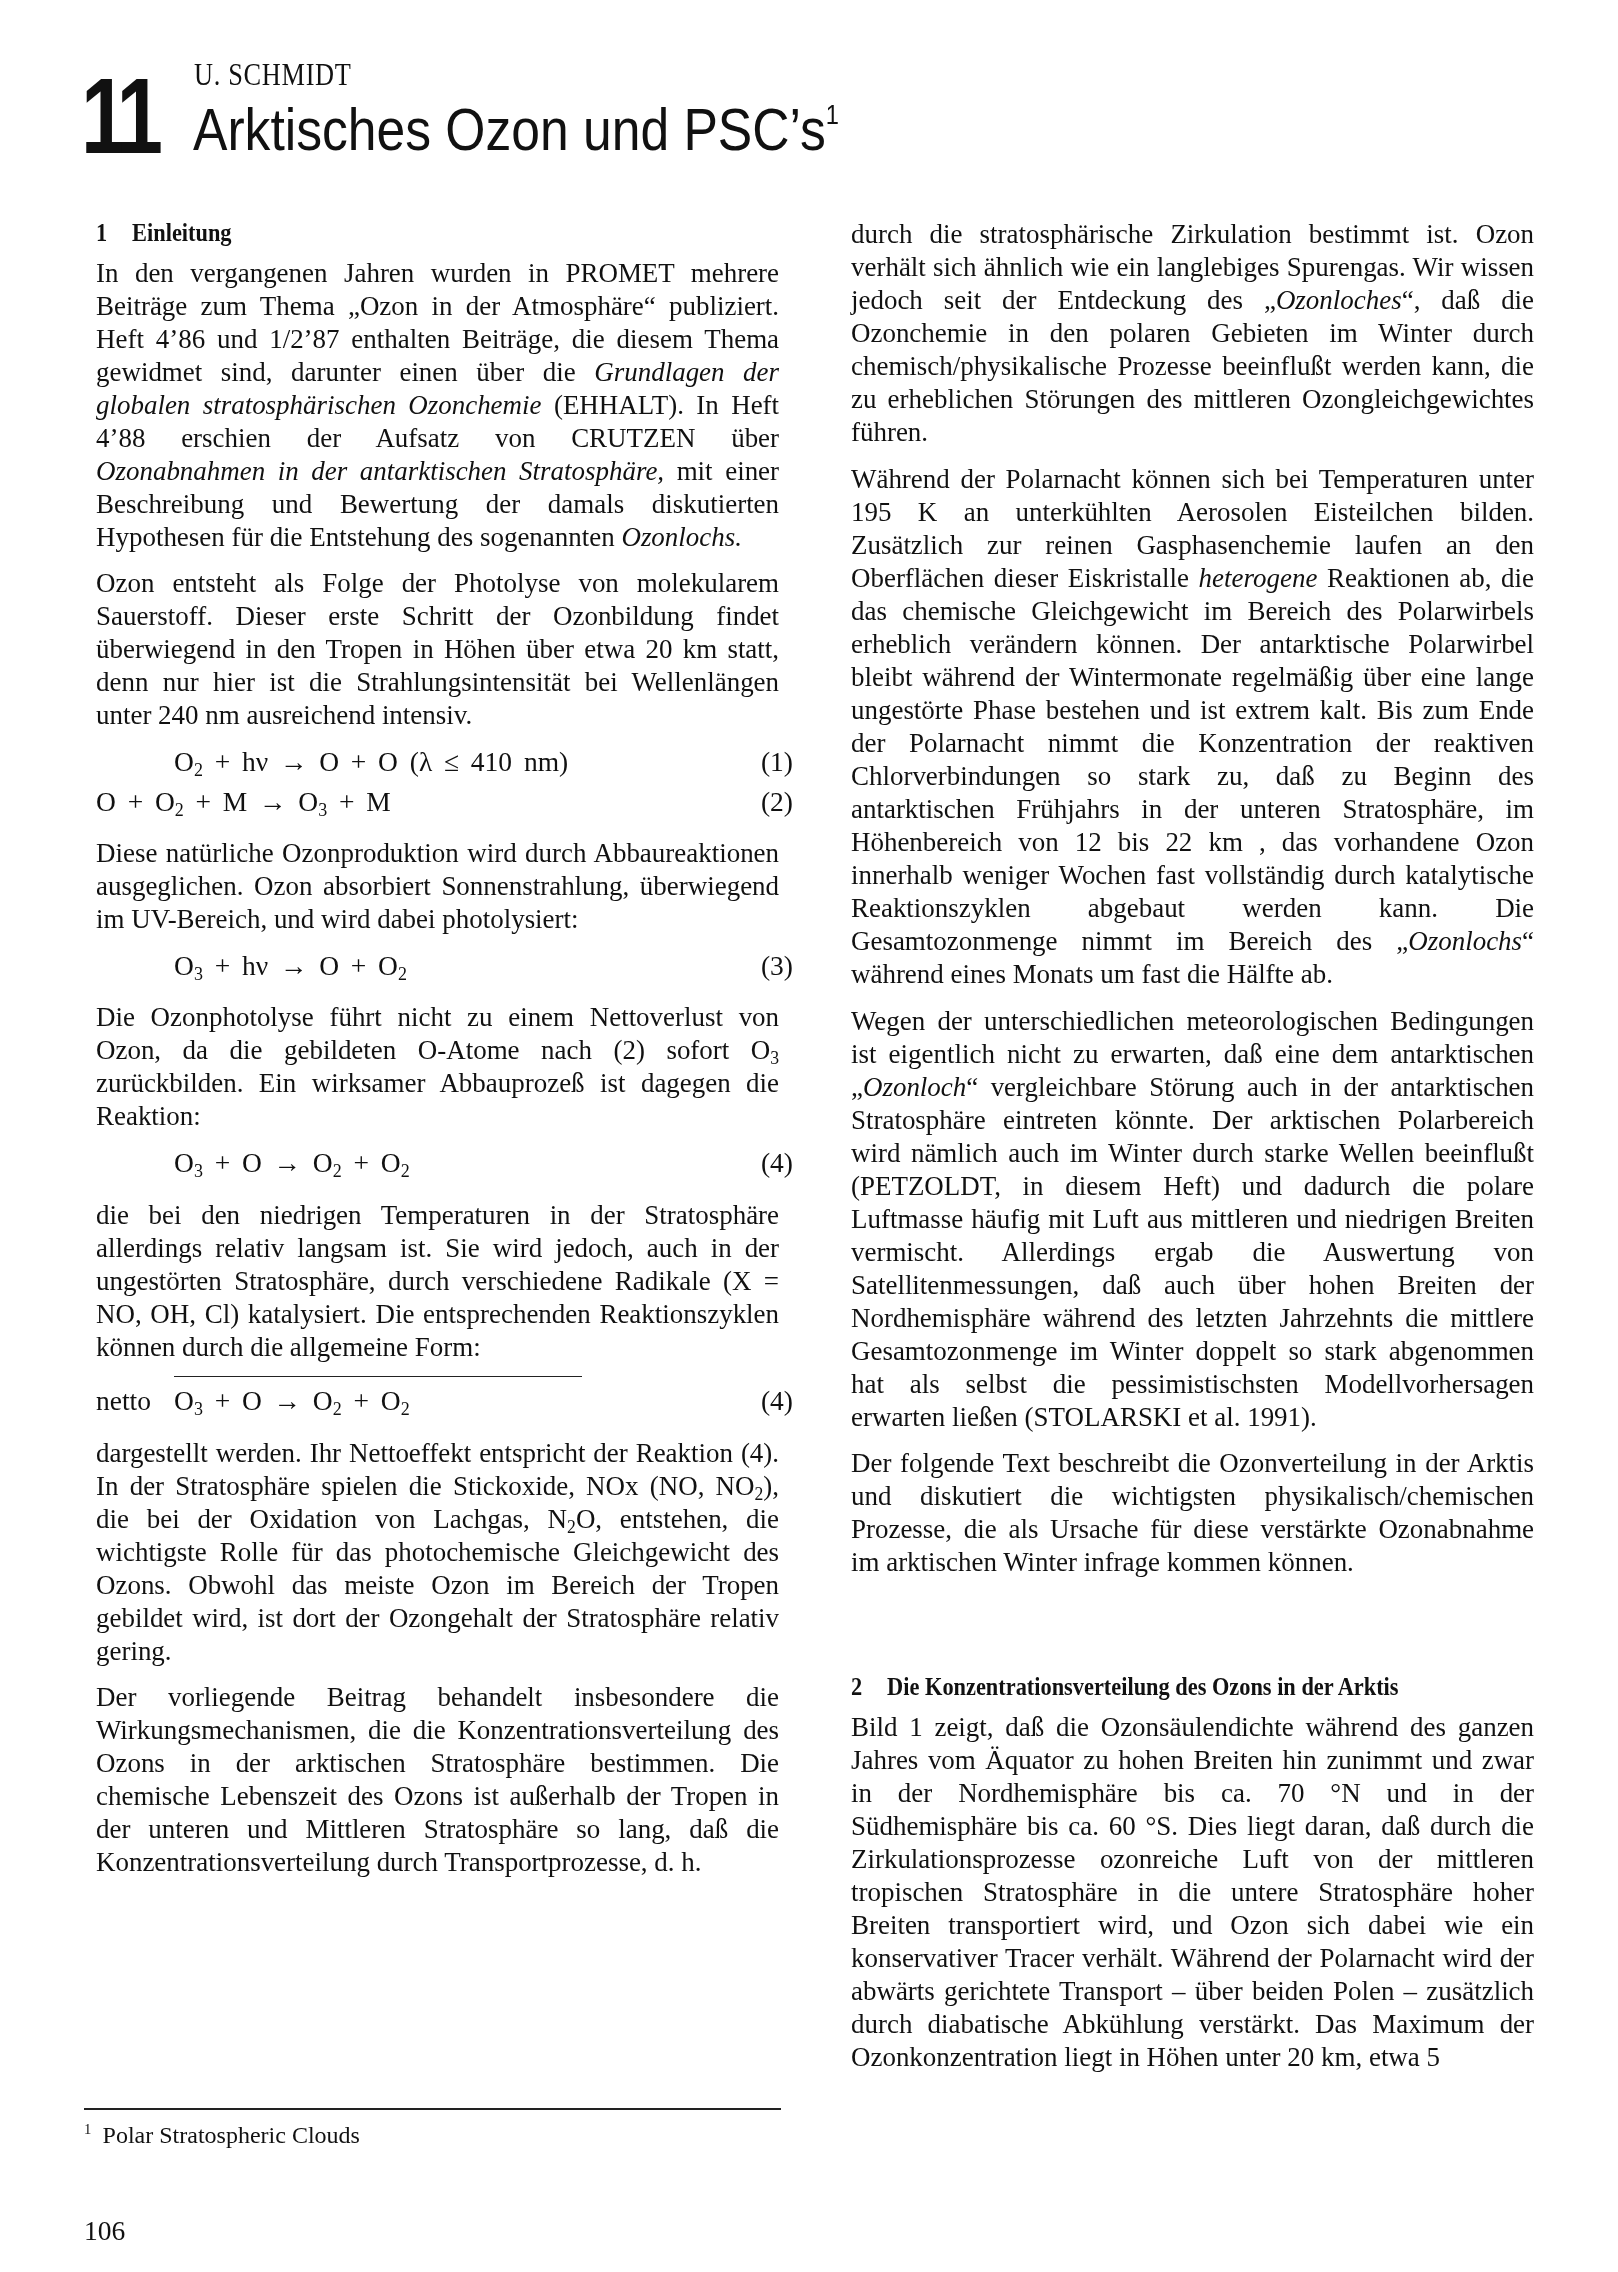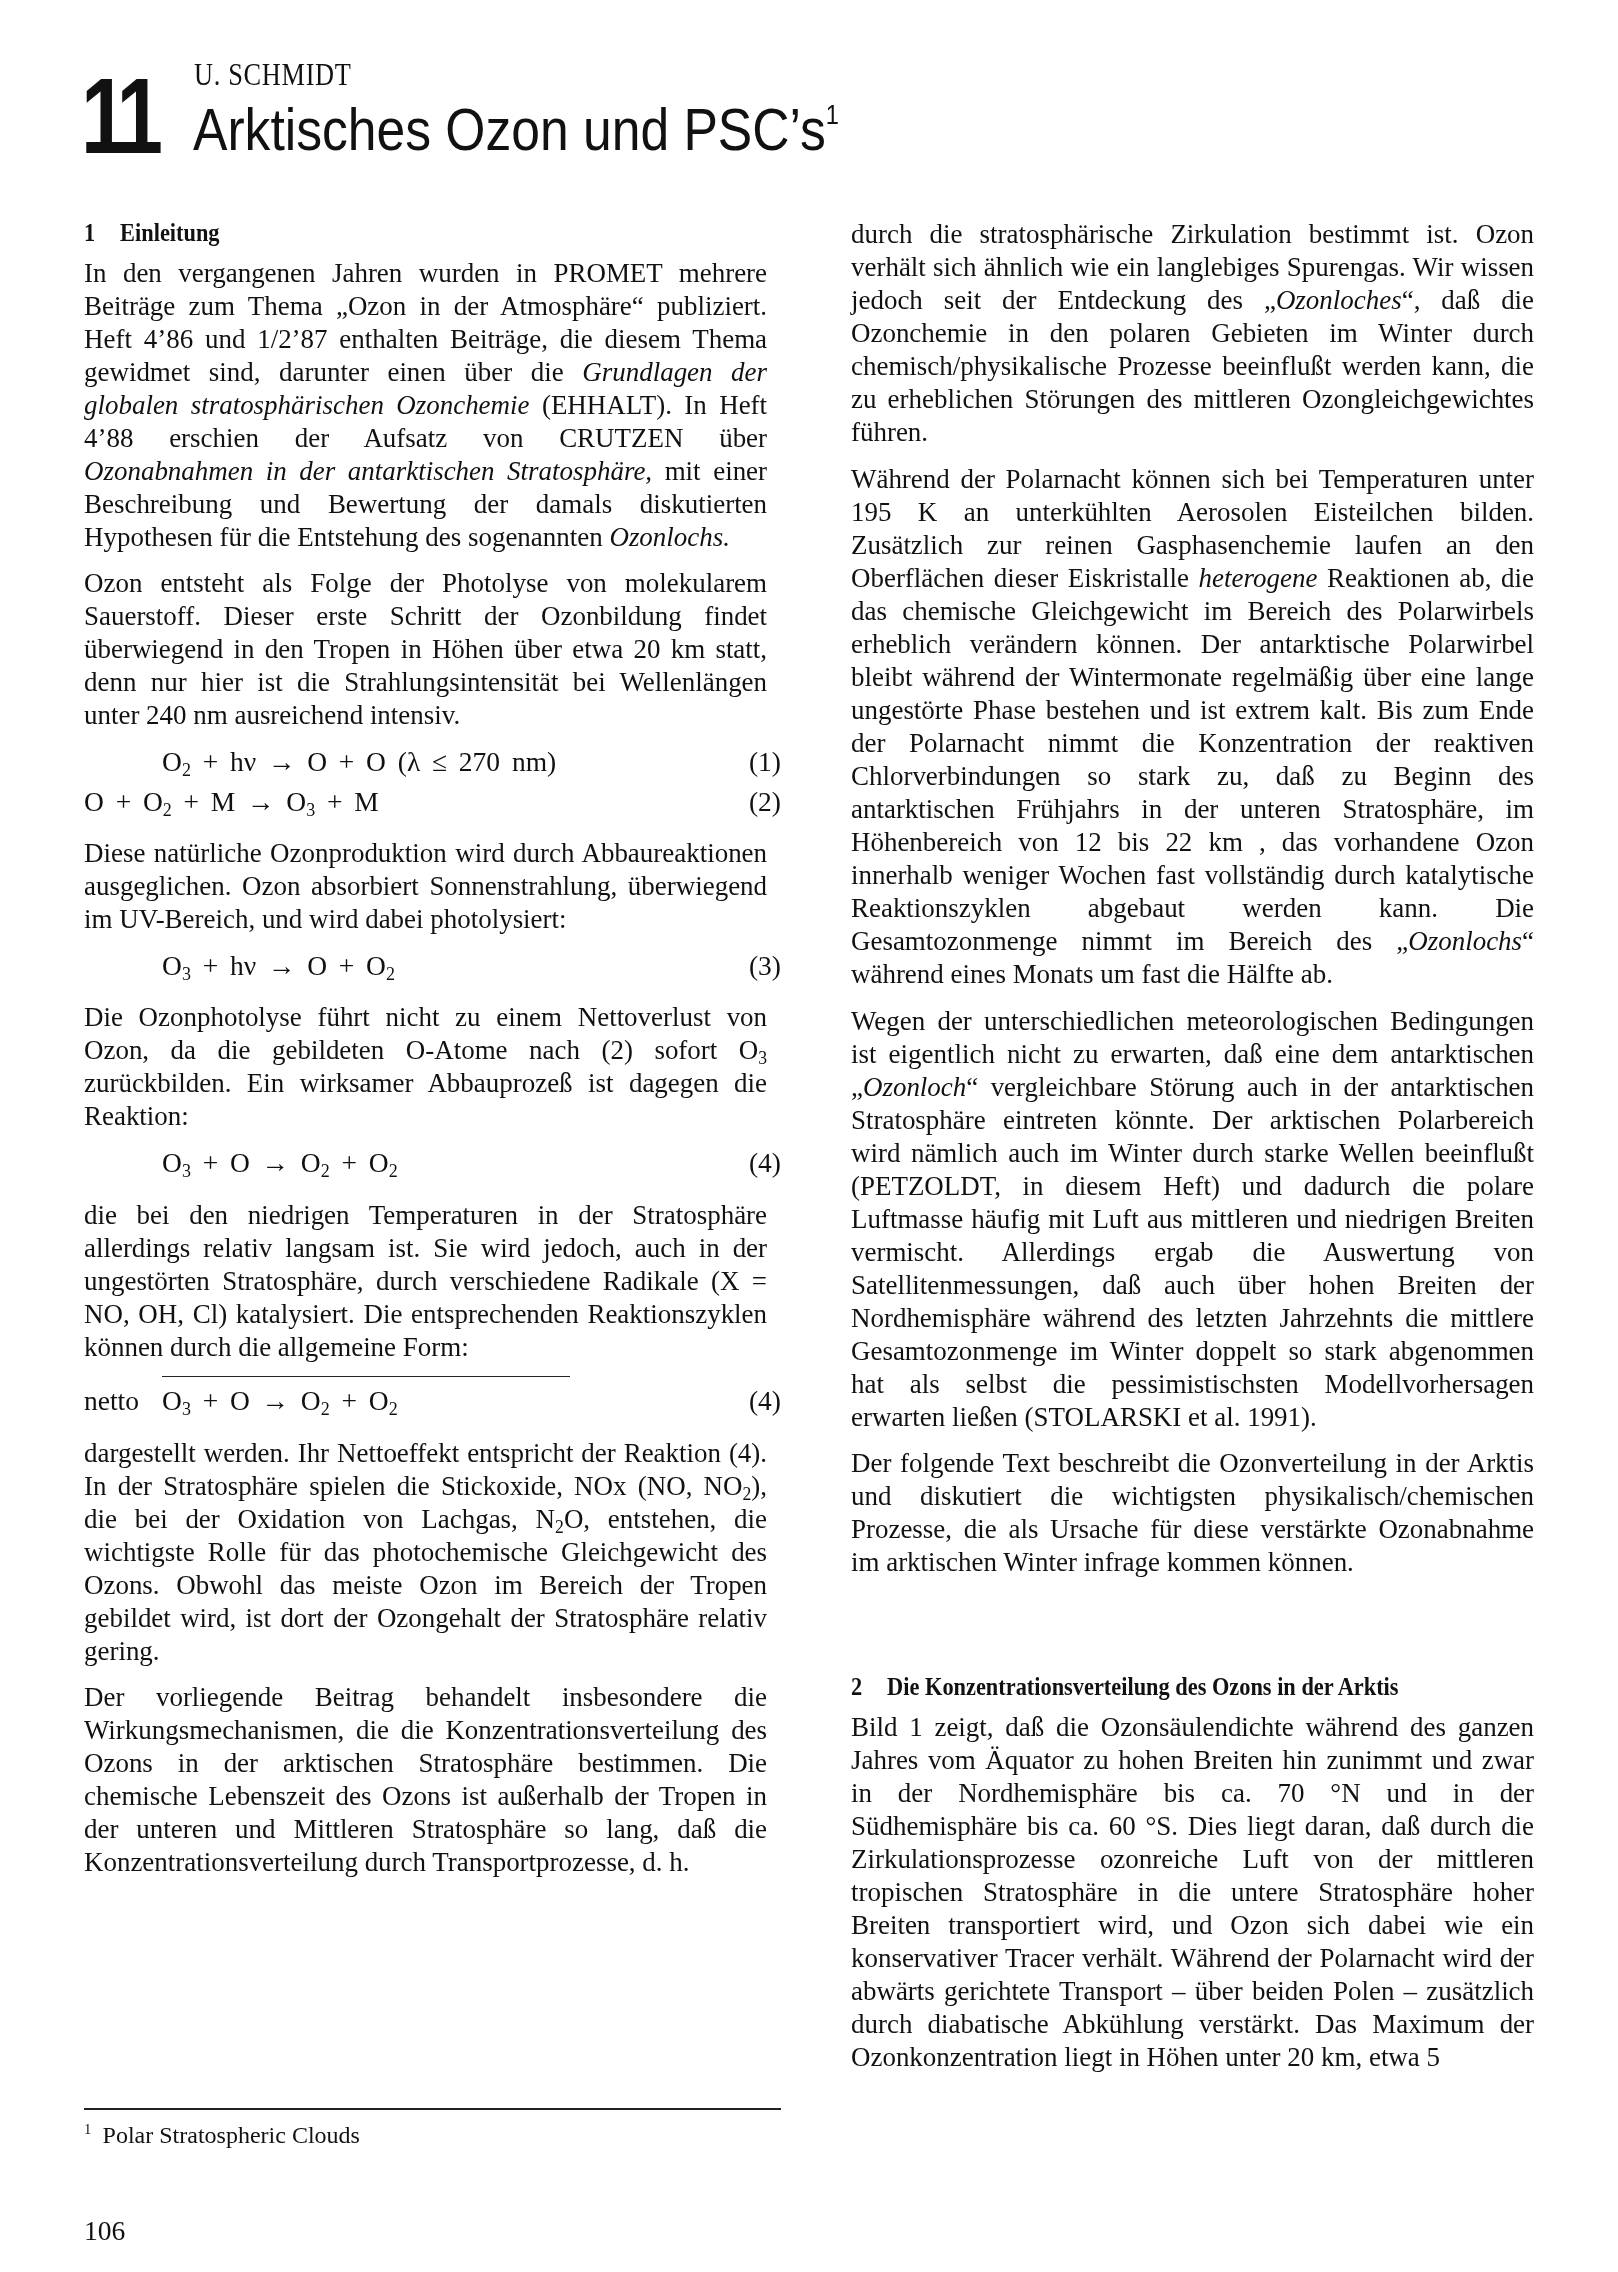--- a/index.html
+++ b/index.html
@@ -21,21 +21,21 @@
     transform: scaleX(0.85); transform-origin: left top;
   }
   .title {
     position: absolute; left: 193px; top: 95px;
     font-family: "Liberation Sans", sans-serif; font-size: 60px;
     transform: scaleX(0.86); transform-origin: left top; white-space: nowrap;
   }
   .title sup { font-size: 27.5px; position: relative; top: -4.9px; }
 
   .col { position: absolute; top: 217px; font-size: 27.5px; line-height: 33px; }
-  .col-left { left: 84px; width: 697px; }
+  .col-left { left: 96px; width: 697px; }
   .col-right { left: 851px; width: 697px; }
   .col p {
     margin: 0 0 13.8px 0; text-align: justify; hyphens: auto;
     transform: scaleX(0.98); transform-origin: left top;
   }
   .heading {
     font-weight: bold; font-size: 26px; line-height: 32px; margin: 0 0 6.5px 0;
     transform: scaleX(0.86); transform-origin: left top; white-space: nowrap;
   }
   .heading .num { display: inline-block; width: 42px; }
@@ -66,21 +66,21 @@
 
 <div class="col col-left">
   <div class="heading">
     <span class="num">1</span><span>Einleitung</span>
   </div>
   <p><span>In den vergangenen Jahren wurden in PROMET mehrere Beiträge zum Thema „Ozon in der Atmosphäre“ publiziert. Heft 4’86 und 1/2’87 enthalten Beiträge, die diesem Thema gewidmet sind, darunter einen über die </span><i>Grundlagen der globalen stratosphärischen Ozonchemie</i><span> (EHHALT). In Heft 4’88 erschien der Aufsatz von CRUTZEN über </span><i>Ozonabnahmen in der antarktischen Stratosphäre,</i><span> mit einer Beschreibung und Bewertung der damals diskutierten Hypothesen für die Entstehung des sogenannten </span><i>Ozonlochs.</i></p>
   <p><span>Ozon entsteht als Folge der Photolyse von molekularem Sauerstoff. Dieser erste Schritt der Ozonbildung findet überwiegend in den Tropen in Höhen über etwa 20 km statt, denn nur hier ist die Strahlungsintensität bei Wellenlängen unter 240 nm ausreichend intensiv.</span></p>
 
   <div class="eq-block">
     <div class="eq">
-      <span class="body"><span>O</span><sub>2</sub><span> + hν → O + O (λ ≤ 270 nm)</span></span>
+      <span class="body"><span>O</span><sub>2</sub><span> + hν → O + O (λ ≤ 410 nm)</span></span>
       <span class="eqno">(1)</span>
     </div>
     <div class="eq">
       <span class="body flush"><span>O + O</span><sub>2</sub><span> + M → O</span><sub>3</sub><span> + M</span></span>
       <span class="eqno">(2)</span>
     </div>
   </div>
 
   <p><span>Diese natürliche Ozonproduktion wird durch Abbaureaktionen ausgeglichen. Ozon absorbiert Sonnenstrahlung, überwiegend im UV-Bereich, und wird dabei photolysiert:</span></p>
   <div class="eq-block">

